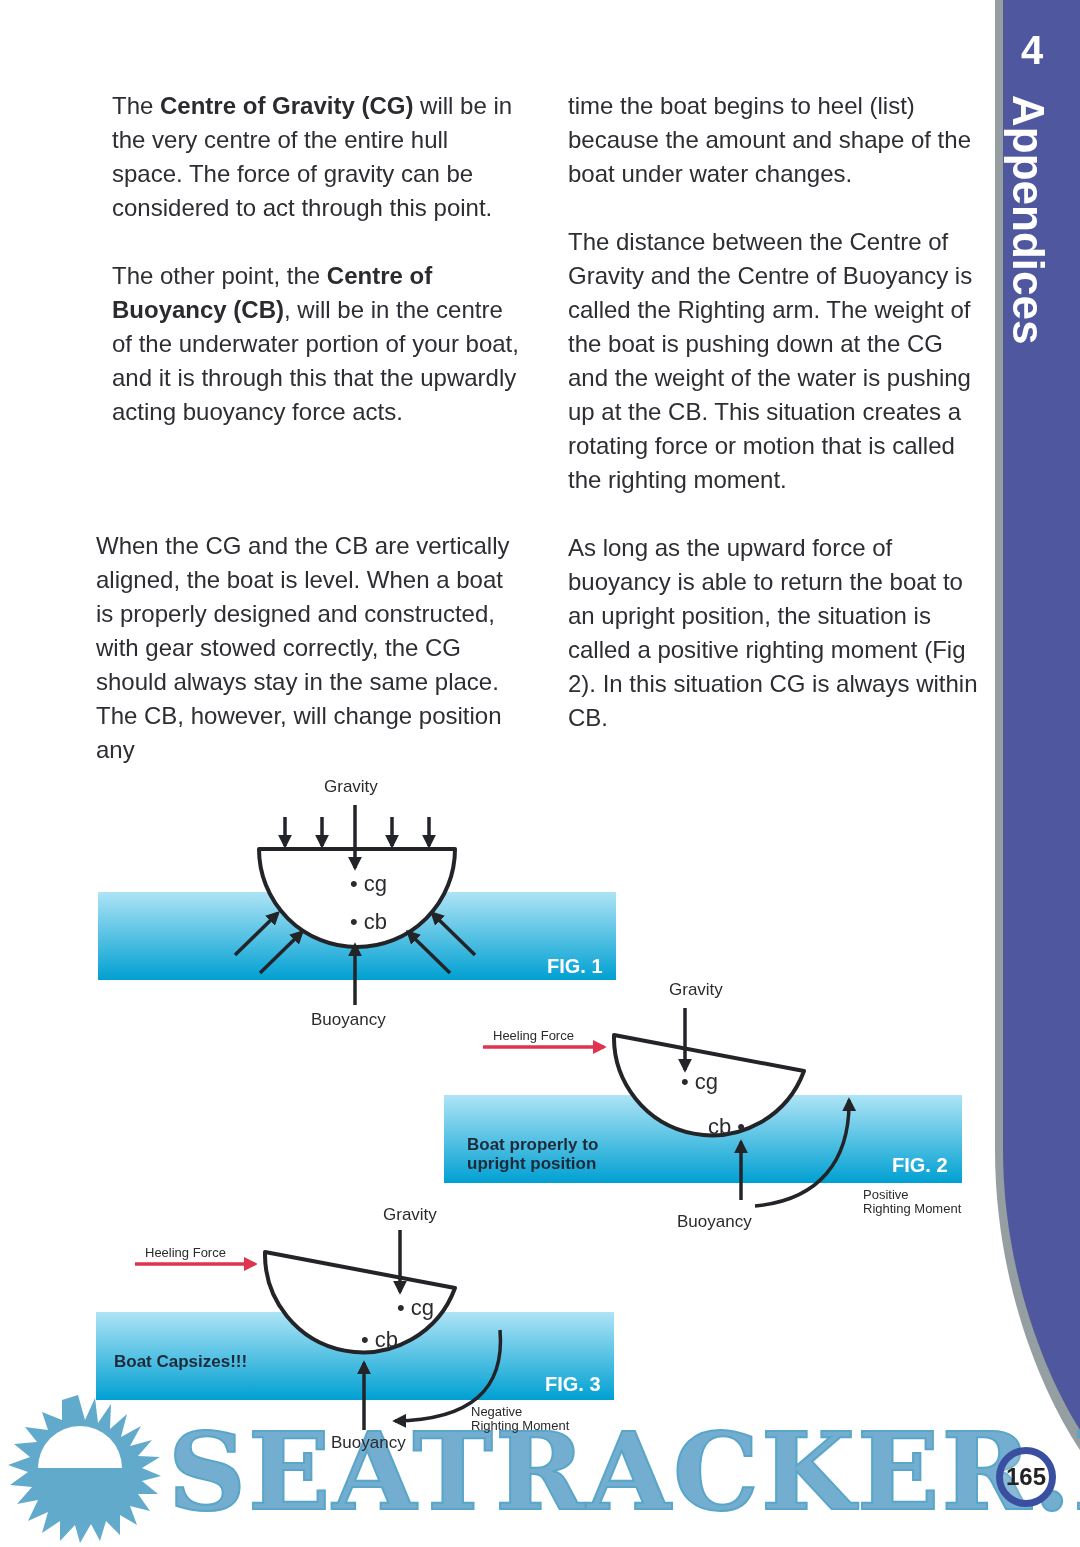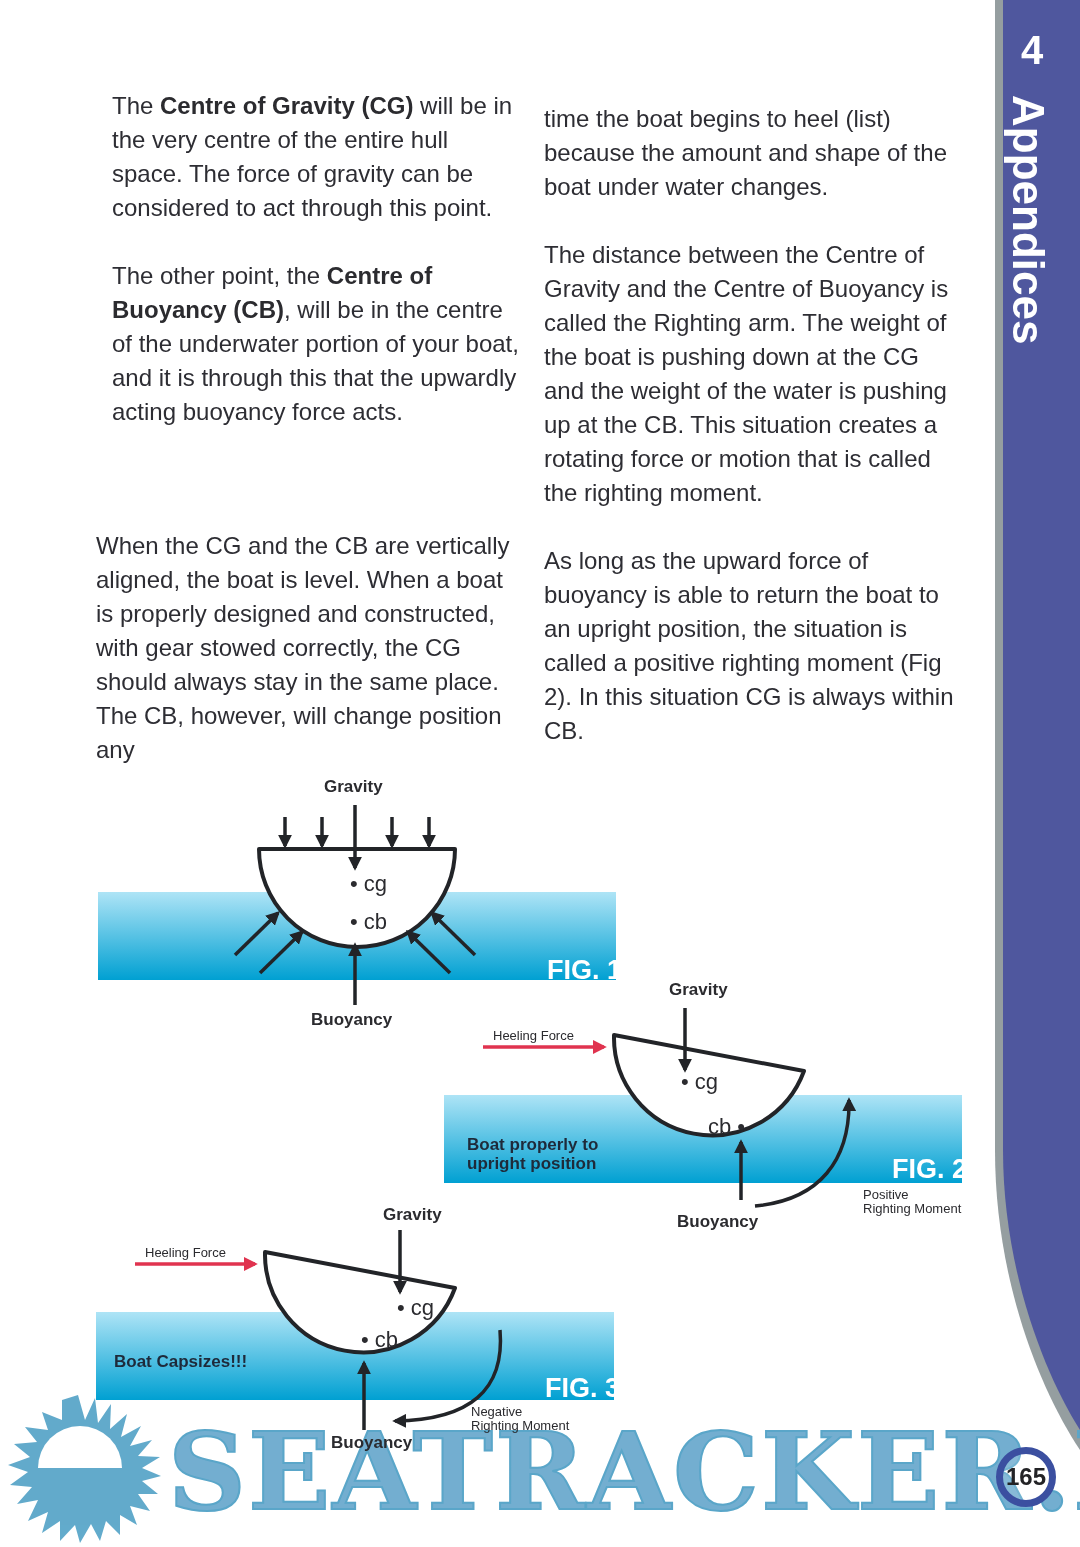--- a/index.html
+++ b/index.html
@@ -23,29 +23,29 @@
     writing-mode: vertical-rl; white-space: nowrap;
   }
 
   
   .col { position: absolute; font-size: 24px; line-height: 34px; color: #2d2d33; }
   .col p { margin: 0; }
   .col .gap { height: 34px; }
   .col b { font-weight: bold; color: #2b2b2f; }
   .col-left-indent { left: 112px; top: 89px; width: 410px; }
   .col-left { left: 96px; top: 529px; width: 420px; }
-  .col-right { left: 544px; top: 89px; width: 420px; margin-top: 13px; }
+  .col-right { left: 568px; top: 89px; width: 420px; }
 
   
   .figs { position: absolute; left: 0; top: 0; width: 1080px; height: 1547px; }
   .fig-text { position: absolute; white-space: nowrap; }
-  .lbl-bold { font-weight: bold; font-size: 17px; color: #2b2b2f; }
+  .lbl-bold { font-weight: normal; font-size: 17px; color: #2b2b2f; }
   .lbl-small { font-size: 13px; color: #2b2b2f; line-height: 14px; }
   .lbl-pt { font-size: 22px; color: #2b2b2f; }
-  .lbl-fig { font-weight: bold; font-size: 27px; color: #ffffff; }
+  .lbl-fig { font-weight: bold; font-size: 20px; color: #ffffff; }
   .lbl-water { font-weight: bold; font-size: 17px; color: #1e2a3a; line-height: 19px; }
 
   
   .watermark-text {
     position: absolute; left: 168px; top: 1412px;
     font-family: "DejaVu Serif", serif; font-weight: bold;
     font-size: 106px; letter-spacing: 2px; line-height: 120px;
     color: rgba(90,160,200,0.85);
     -webkit-text-stroke: 2px #5aa6c9;
     white-space: nowrap;

